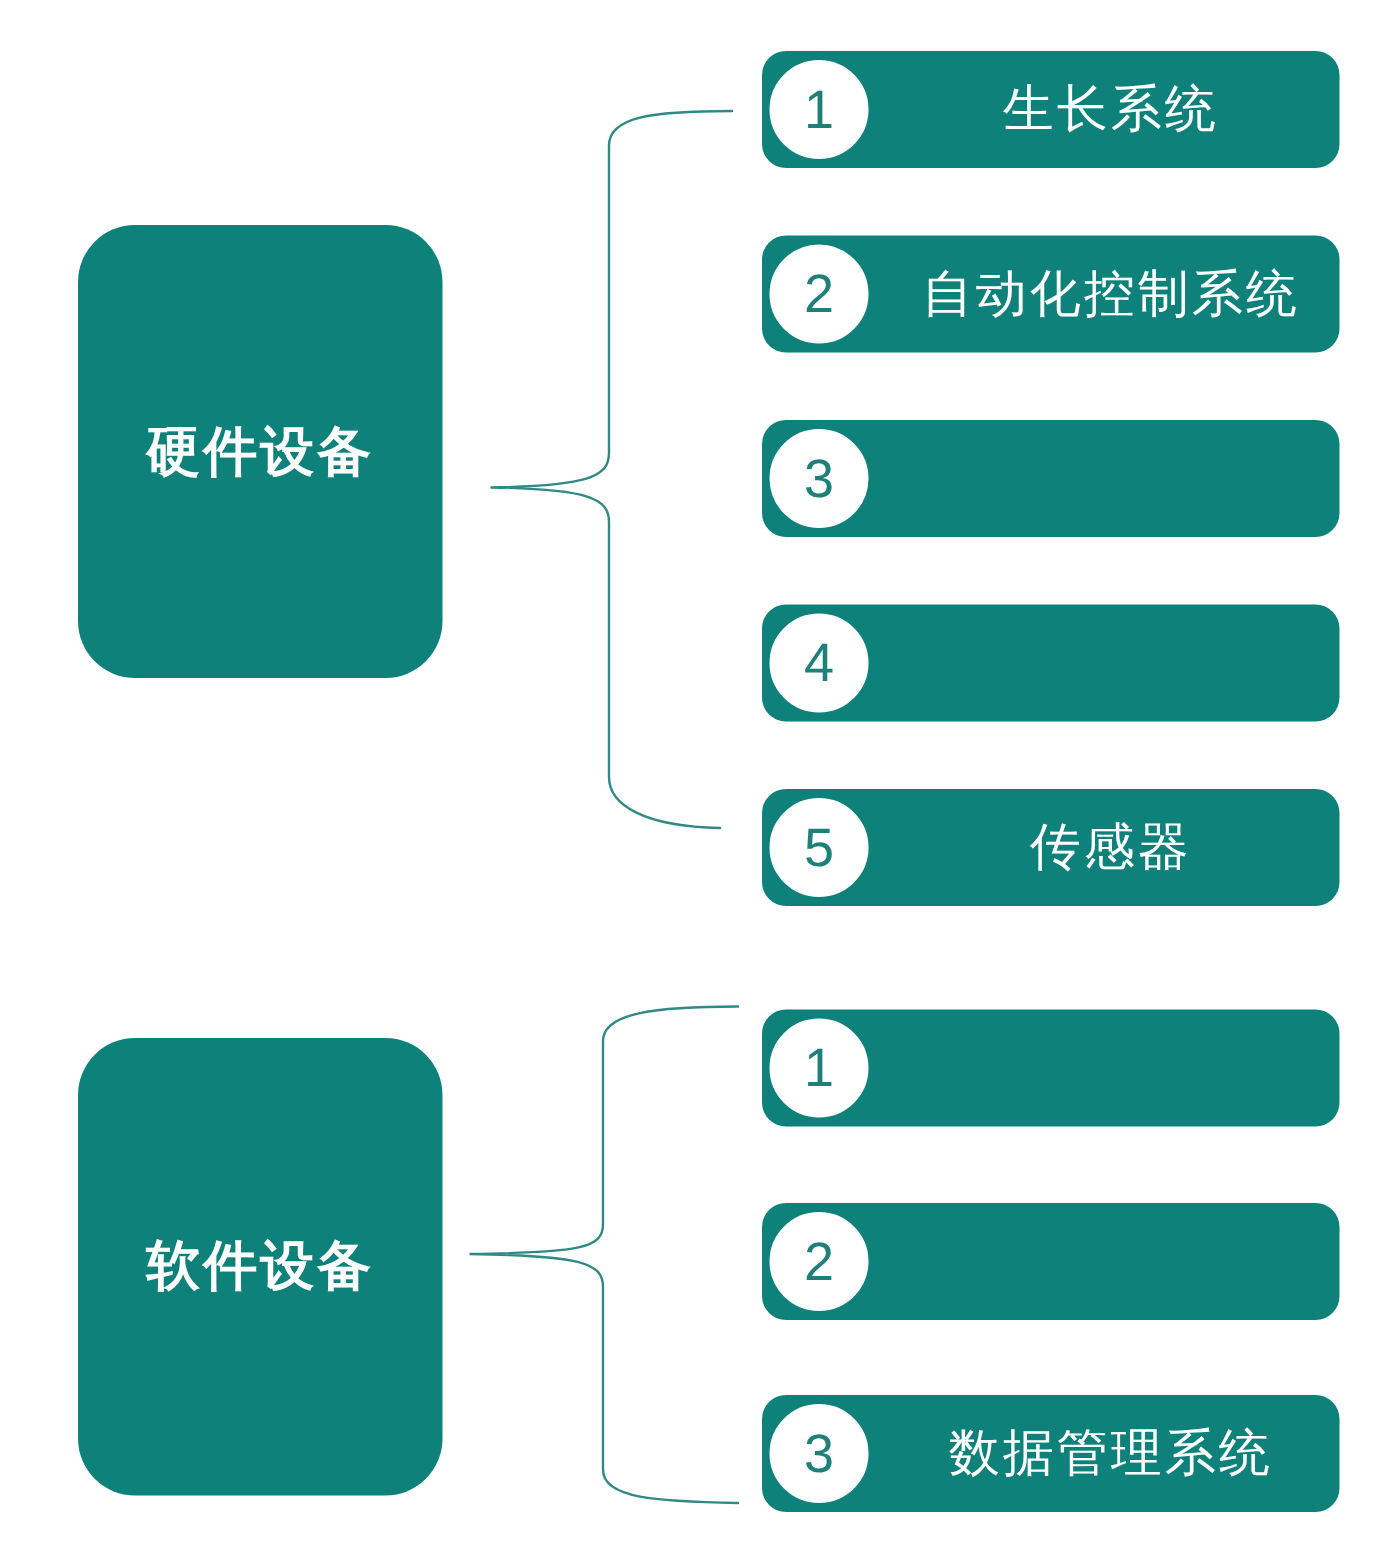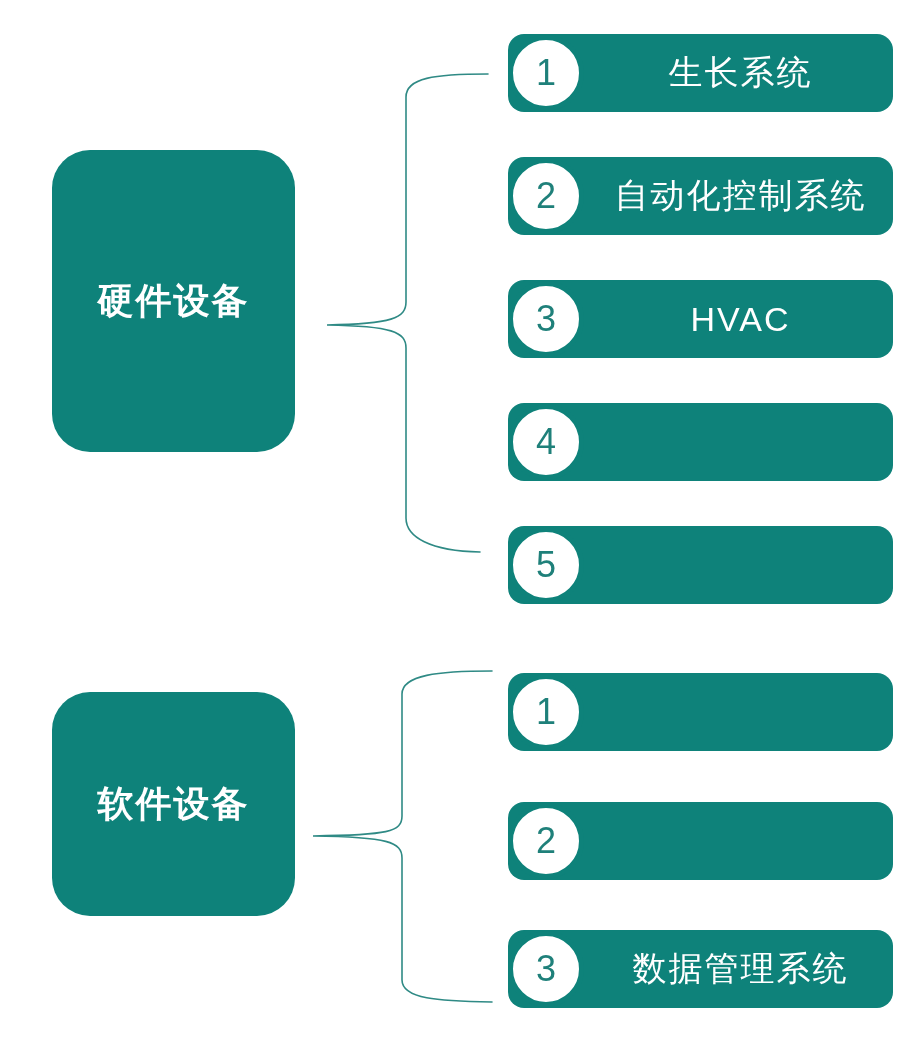--- a/index.html
+++ b/index.html
@@ -32,21 +32,21 @@
     position:absolute;
     left:52px;
     width:243px;
     background:var(--teal);
     border-radius:38px;
     display:flex;
     align-items:center;
     justify-content:center;
   }
   .group-box.hardware{top:150px;height:302px;}
-  .group-box.software{top:692px;height:224px;}
+  .group-box.software{top:692px;height:305px;}
   .group-title{
     color:var(--white);
     font-size:36px;
     font-weight:bold;
     letter-spacing:2px;
     white-space:nowrap;
   }
   .item{
     position:absolute;
     left:508px;
@@ -127,29 +127,29 @@
     <div class="label">生长系统</div>
     <div class="badge">1</div>
   </div>
   <div class="item hw-1">
     <div class="bar"></div>
     <div class="label">自动化控制系统</div>
     <div class="badge">2</div>
   </div>
   <div class="item hw-2">
     <div class="bar"></div>
-    <div class="label">HVAC</div>
     <div class="badge">3</div>
   </div>
   <div class="item hw-3">
     <div class="bar"></div>
     <div class="badge">4</div>
   </div>
   <div class="item hw-4">
     <div class="bar"></div>
+    <div class="label">传感器</div>
     <div class="badge">5</div>
   </div>
 
   <div class="item sw-0">
     <div class="bar"></div>
     <div class="badge">1</div>
   </div>
   <div class="item sw-1">
     <div class="bar"></div>
     <div class="badge">2</div>

